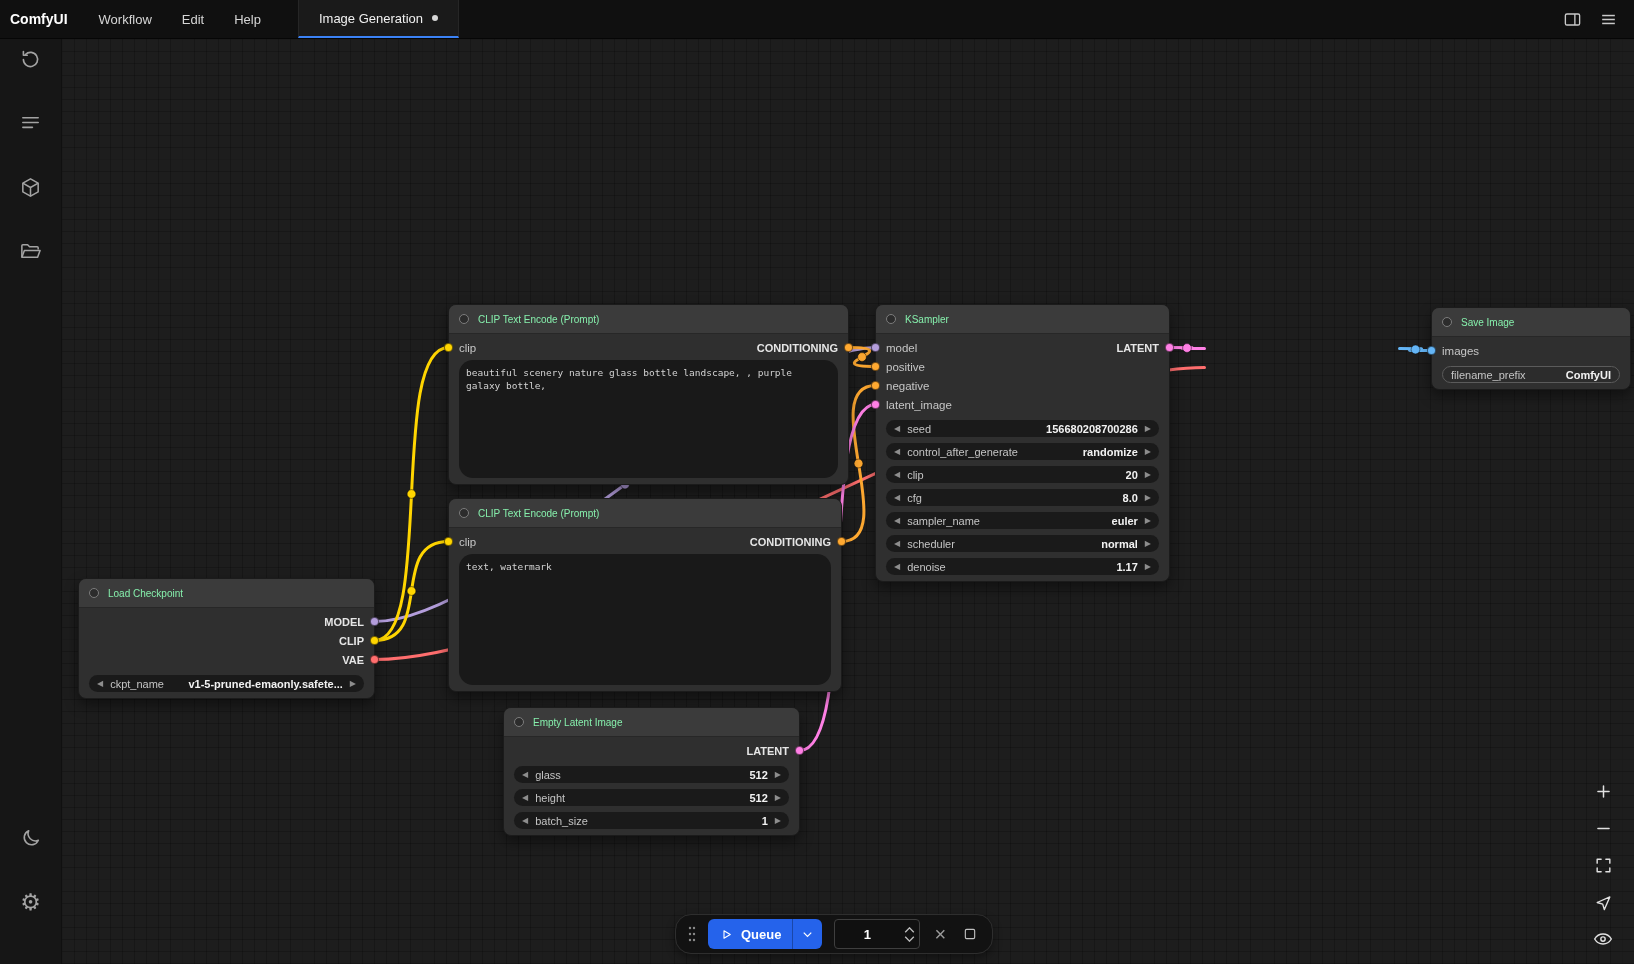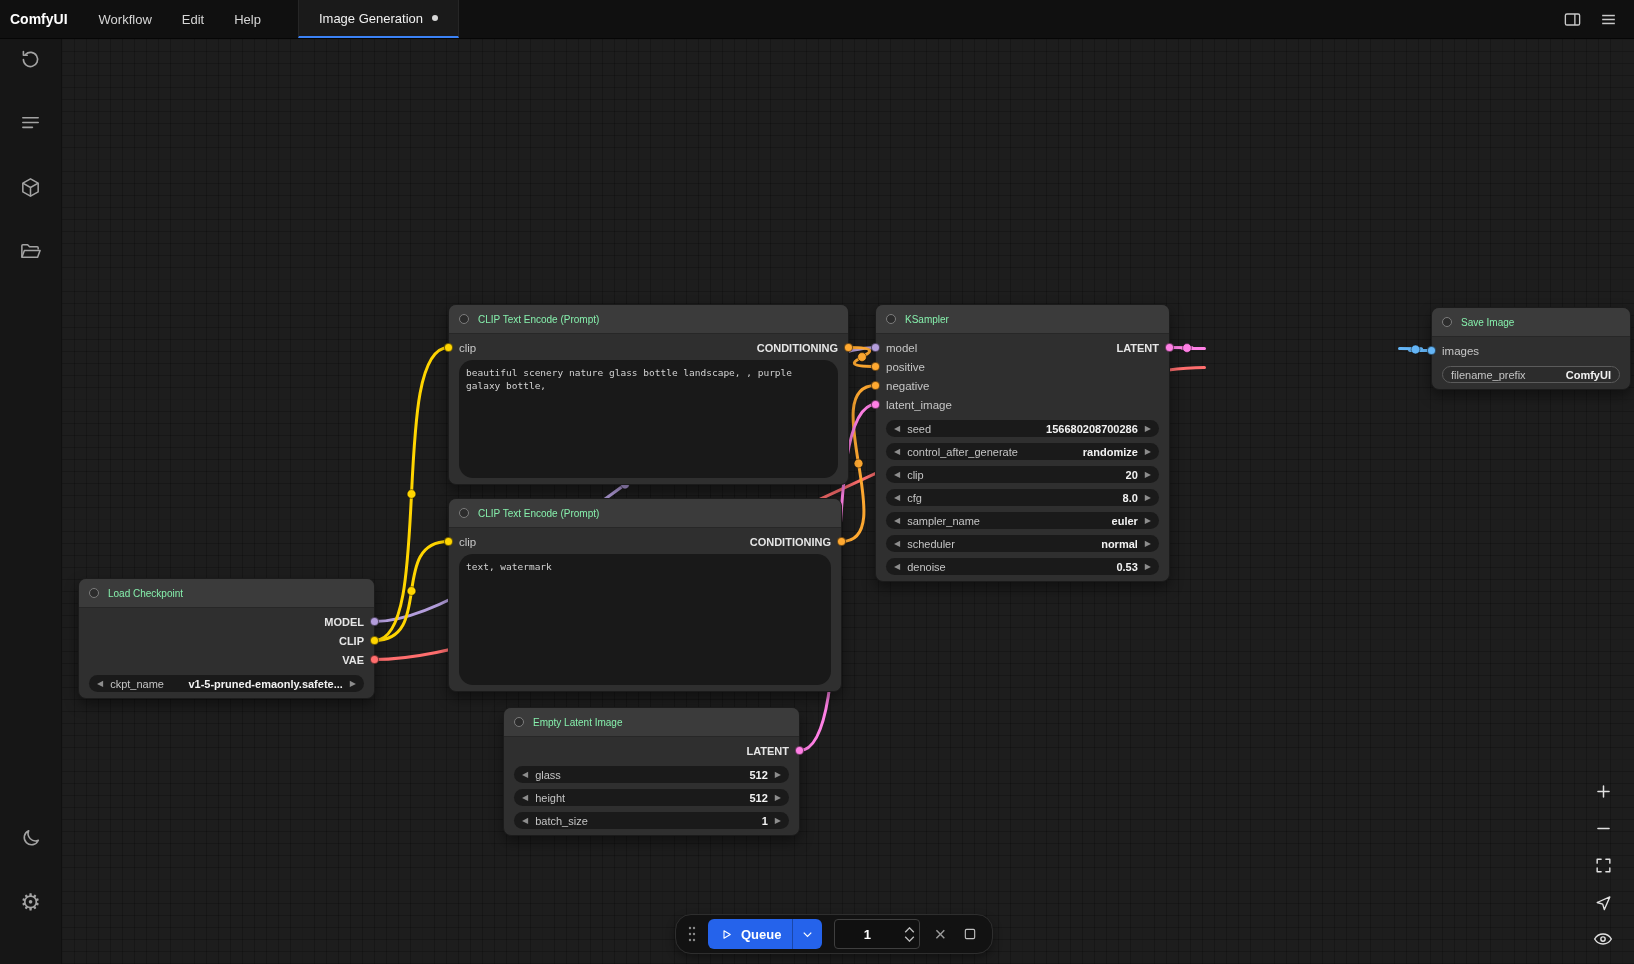--- a/index.html
+++ b/index.html
@@ -423,21 +423,21 @@
         </div>
         <div class="widget combo">
           <span class="arrow">◀</span>
           <span class="wname">scheduler</span>
           <span class="wvalue">normal</span>
           <span class="arrow">▶</span>
         </div>
         <div class="widget combo">
           <span class="arrow">◀</span>
           <span class="wname">denoise</span>
-          <span class="wvalue">0.53</span>
+          <span class="wvalue">1.17</span>
           <span class="arrow">▶</span>
         </div>
       </div>
     </div>
     <div class="node" style="left: 1369px; top: 268px; width: 200px; text-align: right;">
       <div class="node-header">
         <span class="collapse-dot"></span>
         <span class="node-title">Save Image</span>
       </div>
       <div class="node-body">

